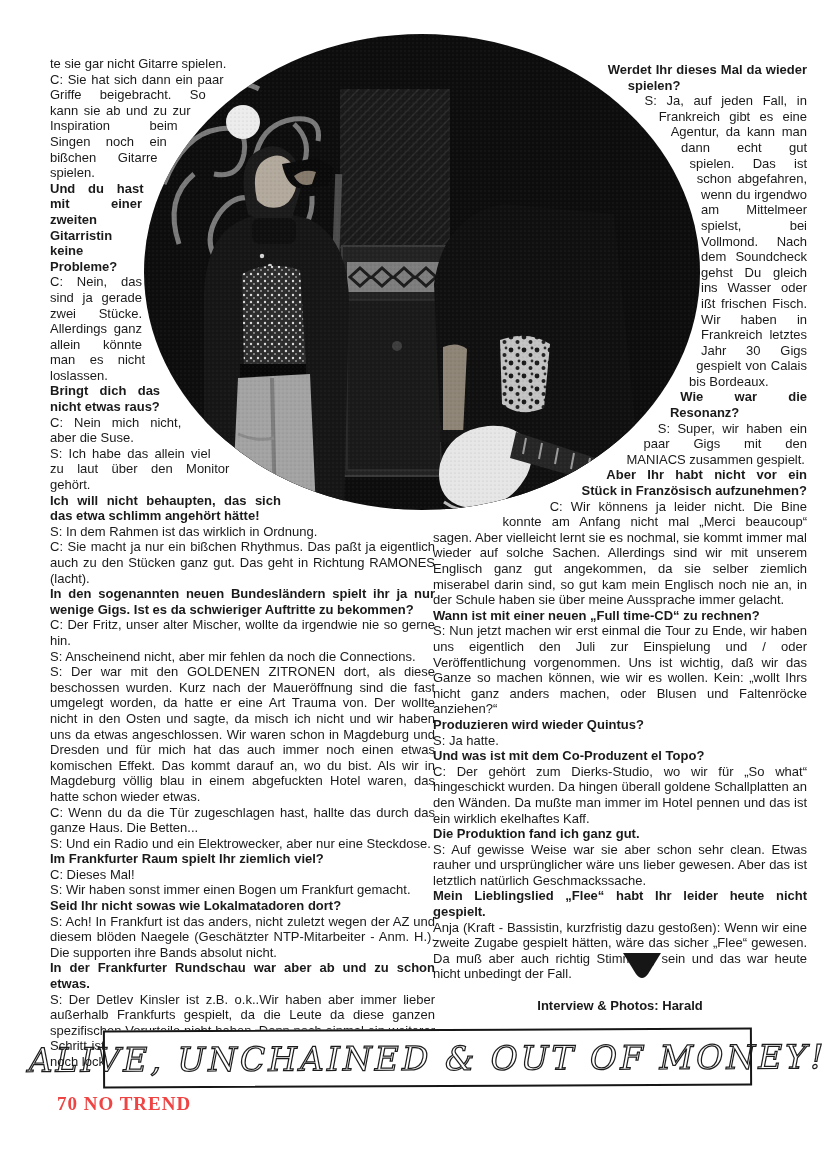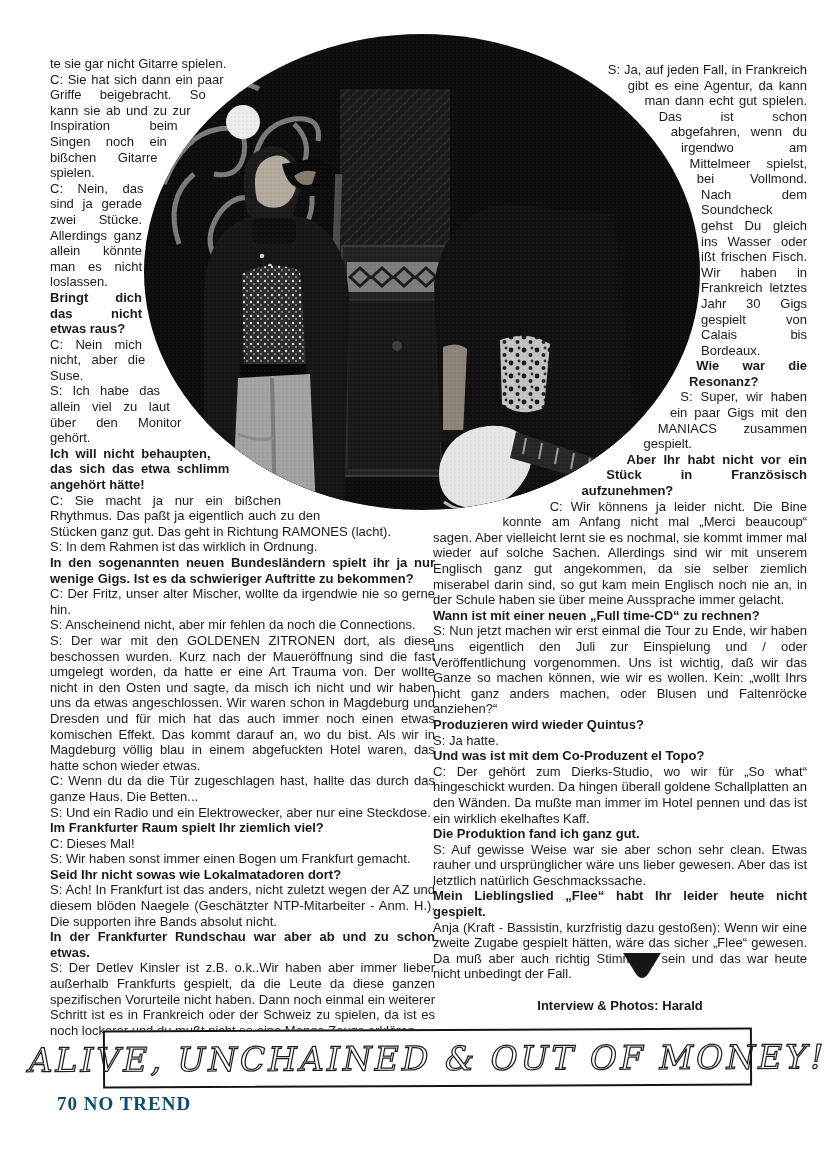--- a/index.html
+++ b/index.html
@@ -20,21 +20,21 @@
   .triangle{position:absolute;left:622px;top:952px;width:40px;height:30px;}
   .banner{position:absolute;left:103px;top:1029px;width:645px;height:54px;
       border:2.5px solid #161616;display:flex;align-items:center;justify-content:center;
       transform:rotate(-0.25deg);background:#fff;}
   .banner span{font-family:"DejaVu Serif",serif;font-style:italic;font-size:33px;
       letter-spacing:3px;color:#1d1d1d;white-space:nowrap;}
   @supports (-webkit-text-stroke: 1px black){
     .banner span{color:transparent;-webkit-text-stroke:1.25px #1d1d1d;}
   }
   .footer{position:absolute;left:57px;top:1093px;font-family:"Liberation Serif",serif;
-      font-weight:bold;font-size:19px;letter-spacing:1px;color:#0c4a6e;}
+      font-weight:bold;font-size:19px;letter-spacing:1px;color:#ef4444;}
 </style>
 </head>
 <body>
 
 <div class="page">
 
   <svg class="photo" viewBox="0 0 556 476" xmlns="http://www.w3.org/2000/svg" aria-hidden="true">
     <defs>
       <clipPath id="oval">
           <ellipse cx="278" cy="238" rx="278" ry="238"></ellipse>
@@ -121,44 +121,46 @@
       </g>
 
       <rect x="0" y="0" width="556" height="476" fill="url(#halftone)"></rect>
     </g>
   </svg>
 
   <div class="col col-left" id="col-left">
     <div class="shape shape-left"></div>
   <p class="body">te sie gar nicht Gitarre spielen.</p>
       <p class="body">C: Sie hat sich dann ein paar Griffe beigebracht. So kann sie ab und zu zur Inspiration beim Singen noch ein bißchen Gitarre spielen.</p>
+      <p class="q">Und du hast mit einer zweiten Gitarristin keine Probleme?</p>
       <p class="body">C: Nein, das sind ja gerade zwei Stücke. Allerdings ganz allein könnte man es nicht loslassen.</p>
       <p class="q">Bringt dich das nicht etwas raus?</p>
       <p class="body">C: Nein mich nicht, aber die Suse.</p>
       <p class="body">S: Ich habe das allein viel zu laut über den Monitor gehört.</p>
       <p class="q">Ich will nicht behaupten, das sich das etwa schlimm angehört hätte!</p>
+      <p class="body">S: In dem Rahmen ist das wirklich in Ordnung.</p>
       <p class="body">C: Sie macht ja nur ein bißchen Rhythmus. Das paßt ja eigentlich auch zu den Stücken ganz gut. Das geht in Richtung RAMONES (lacht).</p>
-      <p class="body">S: In dem Rahmen ist das wirklich in Ordnung.</p>
       <p class="q">In den sogenannten neuen Bundesländern spielt ihr ja nur wenige Gigs. Ist es da schwieriger Auftritte zu bekommen?</p>
       <p class="body">C: Der Fritz, unser alter Mischer, wollte da irgendwie nie so gerne hin.</p>
       <p class="body">S: Anscheinend nicht, aber mir fehlen da noch die Connections.</p>
       <p class="body">S: Der war mit den GOLDENEN ZITRONEN dort, als diese beschossen wurden. Kurz nach der Maueröffnung sind die fast umgelegt worden, da hatte er eine Art Trauma von. Der wollte nicht in den Osten und sagte, da misch ich nicht und wir haben uns da etwas angeschlossen. Wir waren schon in Magdeburg und Dresden und für mich hat das auch immer noch einen etwas komischen Effekt. Das kommt darauf an, wo du bist. Als wir in Magdeburg völlig blau in einem abgefuckten Hotel waren, das hatte schon wieder etwas.</p>
       <p class="body">C: Wenn du da die Tür zugeschlagen hast, hallte das durch das ganze Haus. Die Betten...</p>
       <p class="body">S: Und ein Radio und ein Elektrowecker, aber nur eine Steckdose.</p>
       <p class="q">Im Frankfurter Raum spielt Ihr ziemlich viel?</p>
       <p class="body">C: Dieses Mal!</p>
       <p class="body">S: Wir haben sonst immer einen Bogen um Frankfurt gemacht.</p>
       <p class="q">Seid Ihr nicht sowas wie Lokalmatadoren dort?</p>
       <p class="body">S: Ach! In Frankfurt ist das anders, nicht zuletzt wegen der AZ und diesem blöden Naegele (Geschätzter NTP-Mitarbeiter - Anm. H.). Die supporten ihre Bands absolut nicht.</p>
       <p class="q">In der Frankfurter Rundschau war aber ab und zu schon etwas.</p>
       <p class="body">S: Der Detlev Kinsler ist z.B. o.k..Wir haben aber immer lieber außerhalb Frankfurts gespielt, da die Leute da diese ganzen spezifischen Vorurteile nicht haben. Dann noch einmal ein weiterer Schritt ist es in Frankreich oder der Schweiz zu spielen, da ist es noch lockerer und du mußt nicht so eine Menge Zeugs erklären.</p>
     </div>
 
   <div class="col col-right" id="col-right">
     <div class="shape shape-right"></div>
+  <p class="q">Werdet Ihr dieses Mal da wieder spielen?</p>
       <p class="body">S: Ja, auf jeden Fall, in Frankreich gibt es eine Agentur, da kann man dann echt gut spielen. Das ist schon abgefahren, wenn du irgendwo am Mittelmeer spielst, bei Vollmond. Nach dem Soundcheck gehst Du gleich ins Wasser oder ißt frischen Fisch. Wir haben in Frankreich letztes Jahr 30 Gigs gespielt von Calais bis Bordeaux.</p>
       <p class="q">Wie war die Resonanz?</p>
       <p class="body">S: Super, wir haben ein paar Gigs mit den MANIACS zusammen gespielt.</p>
       <p class="q">Aber Ihr habt nicht vor ein Stück in Französisch aufzunehmen?</p>
       <p class="body">C: Wir könnens ja leider nicht. Die Bine konnte am Anfang nicht mal „Merci beaucoup“ sagen. Aber vielleicht lernt sie es nochmal, sie kommt immer mal wieder auf solche Sachen. Allerdings sind wir mit unserem Englisch ganz gut angekommen, da sie selber ziemlich miserabel darin sind, so gut kam mein Englisch noch nie an, in der Schule haben sie über meine Aussprache immer gelacht.</p>
       <p class="q">Wann ist mit einer neuen „Full time-CD“ zu rechnen?</p>
       <p class="body">S: Nun jetzt machen wir erst einmal die Tour zu Ende, wir haben uns eigentlich den Juli zur Einspielung und / oder Veröffentlichung vorgenommen. Uns ist wichtig, daß wir das Ganze so machen können, wie wir es wollen. Kein: „wollt Ihrs nicht ganz anders machen, oder Blusen und Faltenröcke anziehen?“</p>
       <p class="q">Produzieren wird wieder Quintus?</p>
       <p class="body">S: Ja hatte.</p>
       <p class="q">Und was ist mit dem Co-Produzent el Topo?</p>

